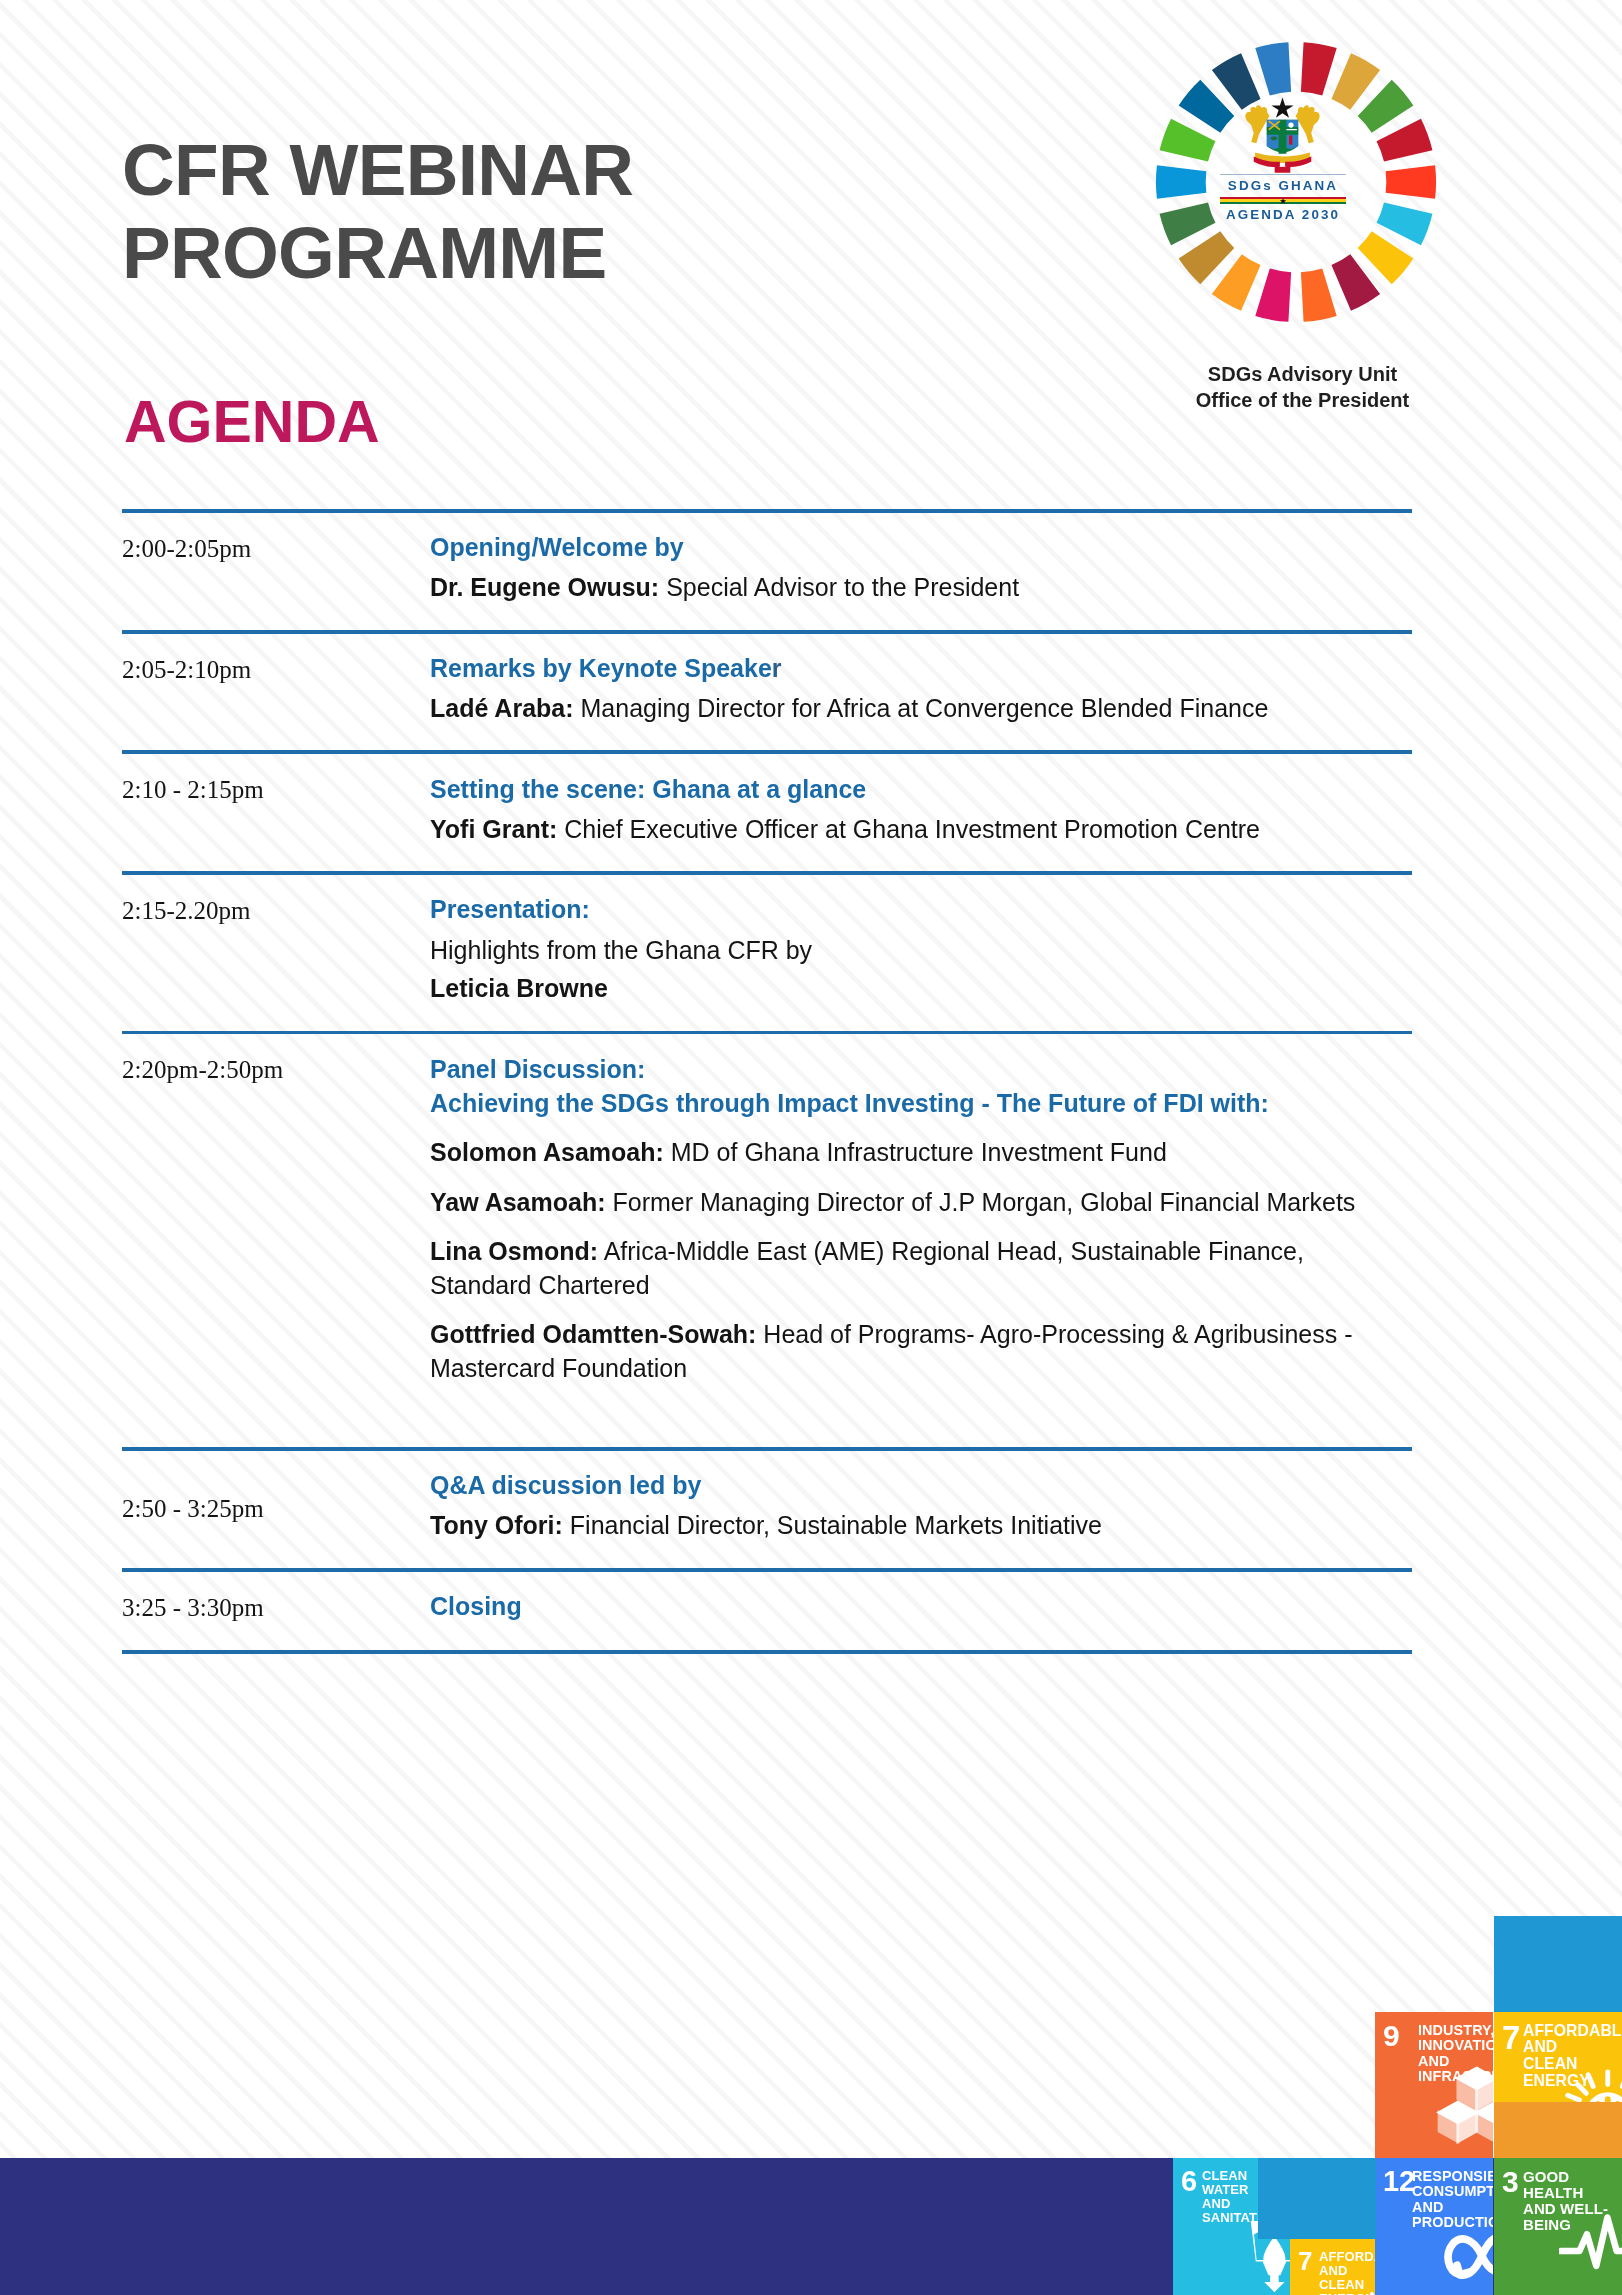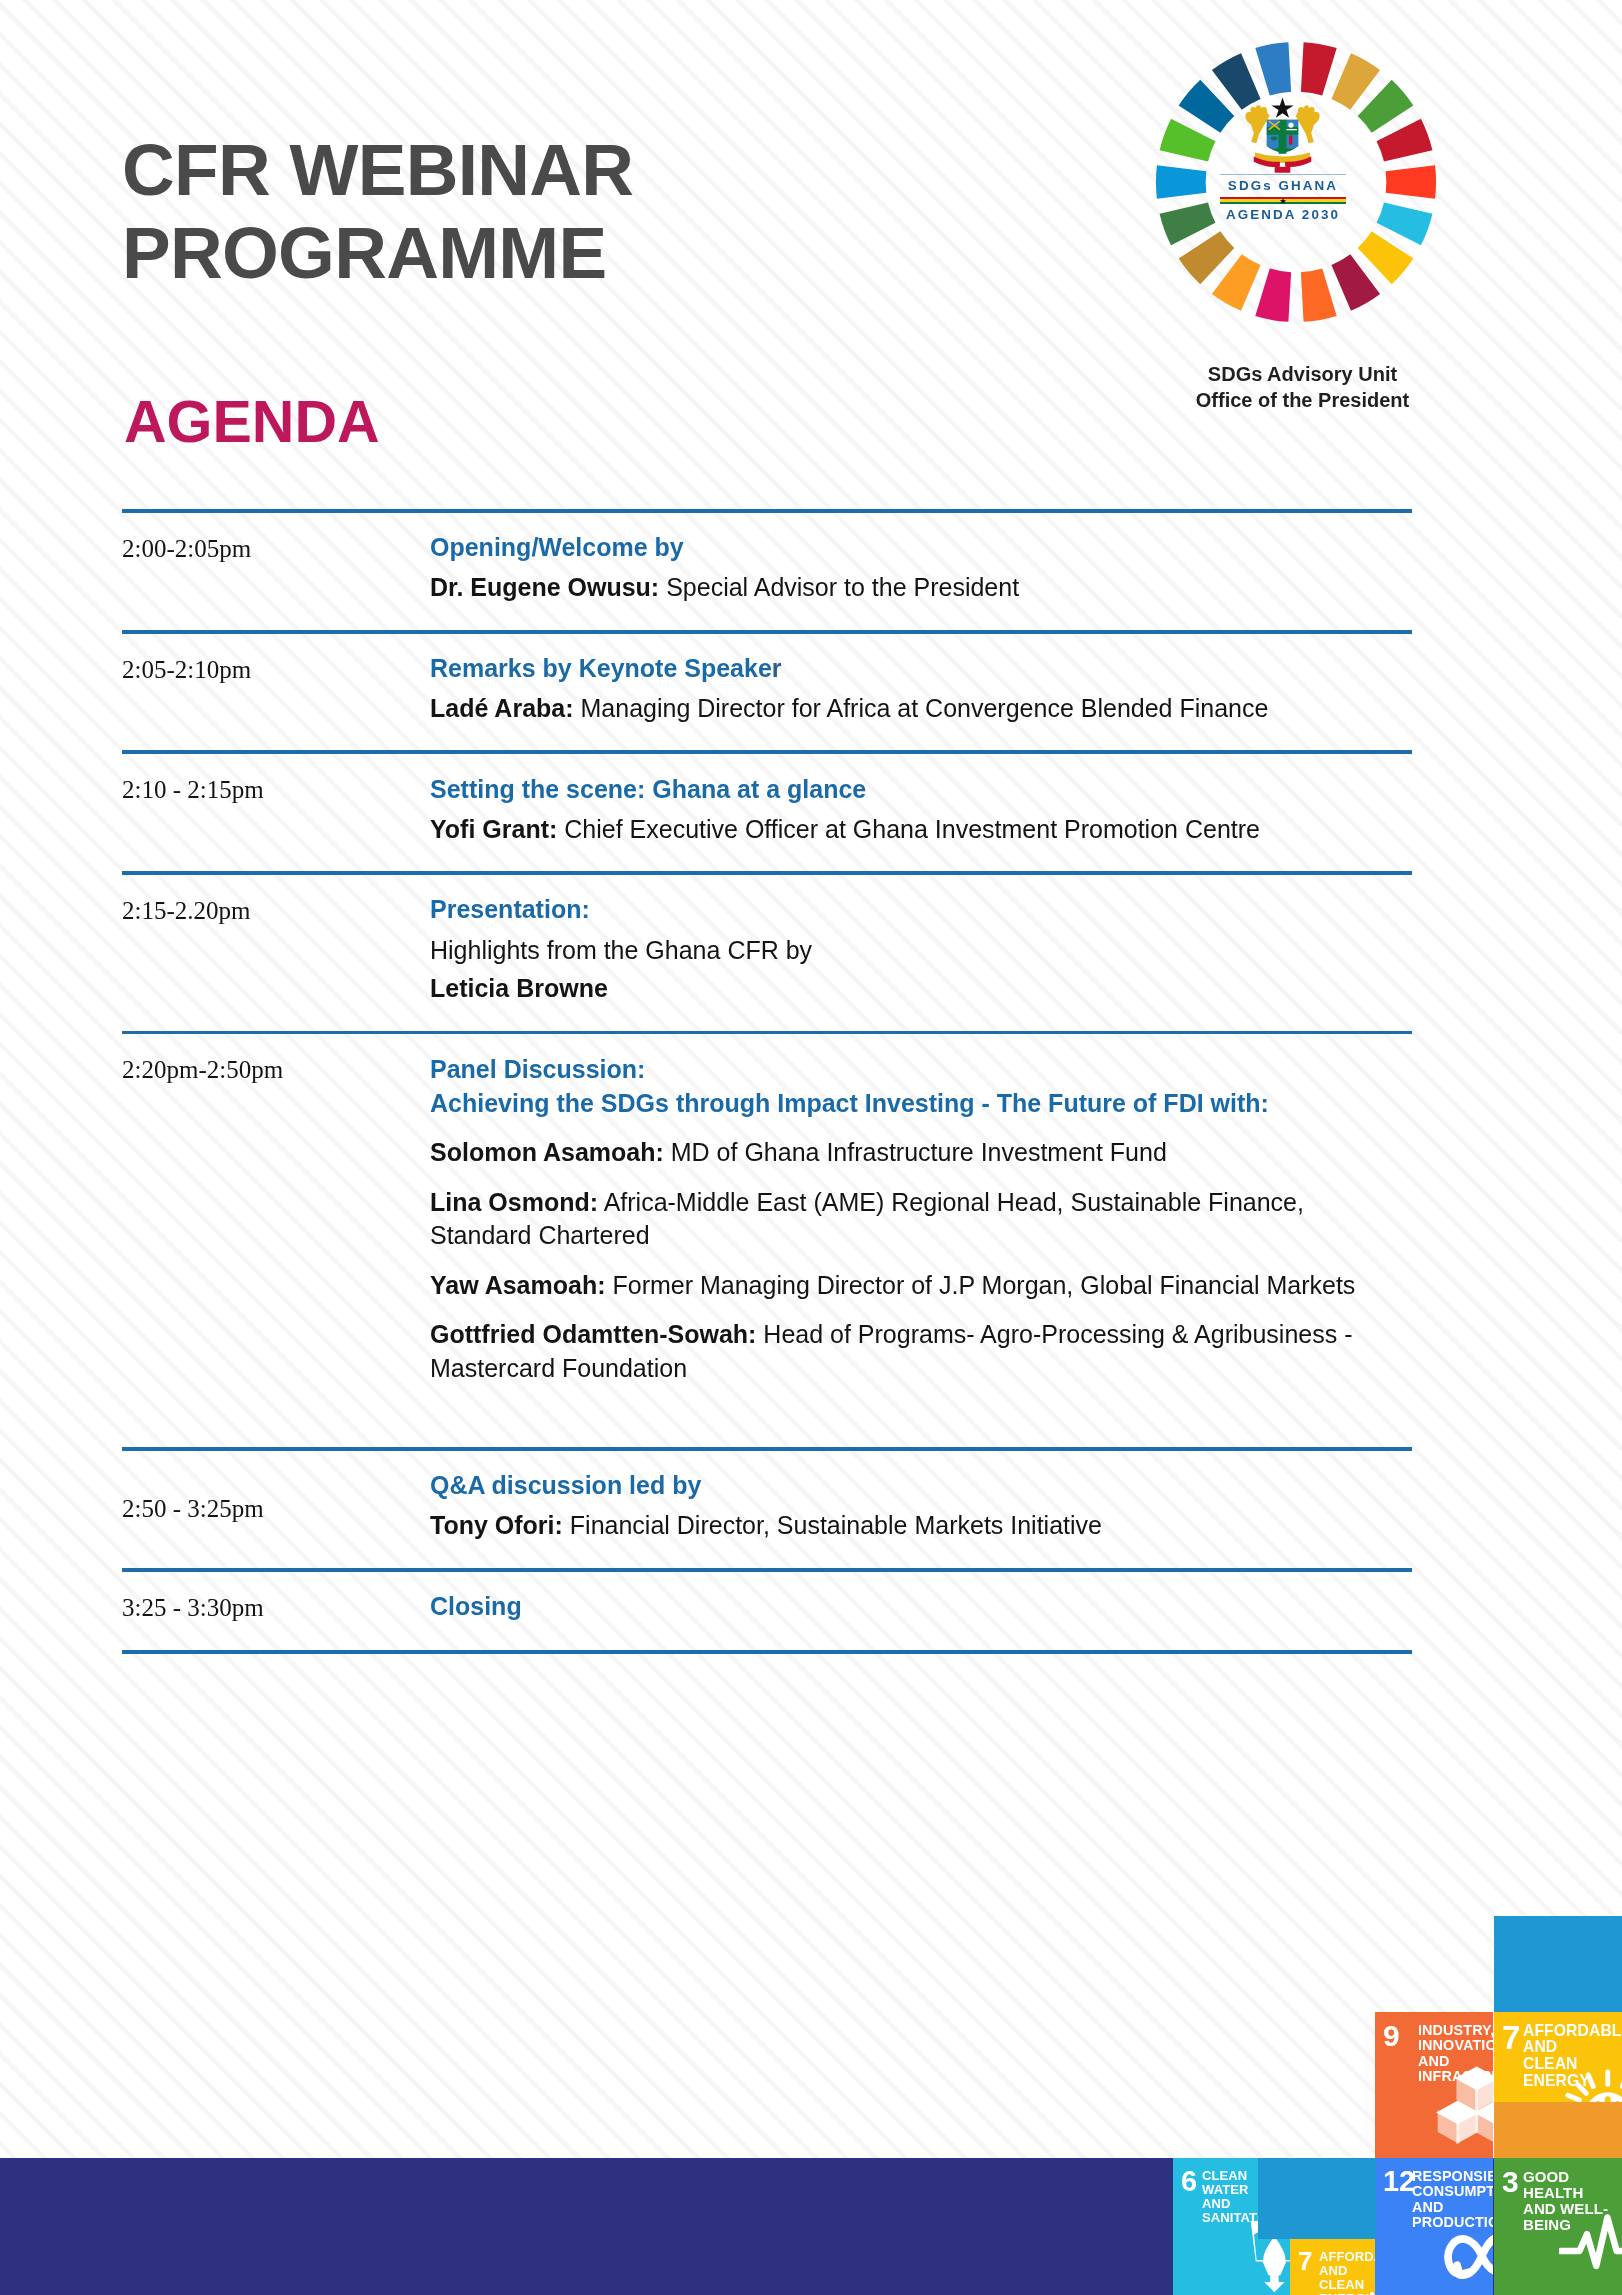--- a/index.html
+++ b/index.html
@@ -236,22 +236,22 @@
           <div class="body"><span>Highlights from the Ghana CFR by</span></div>
           <div class="body"><b>Leticia Browne</b></div>
         </div>
       </div>
       <div class="rule"></div>
       <div class="row">
         <div class="tcell">2:20pm-2:50pm</div>
         <div class="ccell">
           <div class="head">Panel Discussion:<br>Achieving the SDGs through Impact Investing - The Future of FDI with:</div>
           <div class="body sp"><b>Solomon Asamoah:</b><span> MD of Ghana Infrastructure Investment Fund</span></div>
+          <div class="body sp"><b>Yaw Asamoah:</b><span> Former Managing Director of J.P Morgan, Global Financial Markets</span></div>
           <div class="body sp"><b>Lina Osmond:</b><span> Africa-Middle East (AME) Regional Head, Sustainable Finance, Standard Chartered</span></div>
-          <div class="body sp"><b>Yaw Asamoah:</b><span> Former Managing Director of J.P Morgan, Global Financial Markets</span></div>
           <div class="body sp"><b>Gottfried Odamtten-Sowah:</b><span> Head of Programs- Agro-Processing &amp; Agribusiness -Mastercard Foundation</span></div>
           <div class="spacer"></div>
         </div>
       </div>
       <div class="rule"></div>
       <div class="row">
         <div class="tcell mid">2:50 - 3:25pm</div>
         <div class="ccell">
           <div class="head">Q&amp;A discussion led by</div>
           <div class="body"><b>Tony Ofori:</b><span> Financial Director, Sustainable Markets Initiative</span></div>

